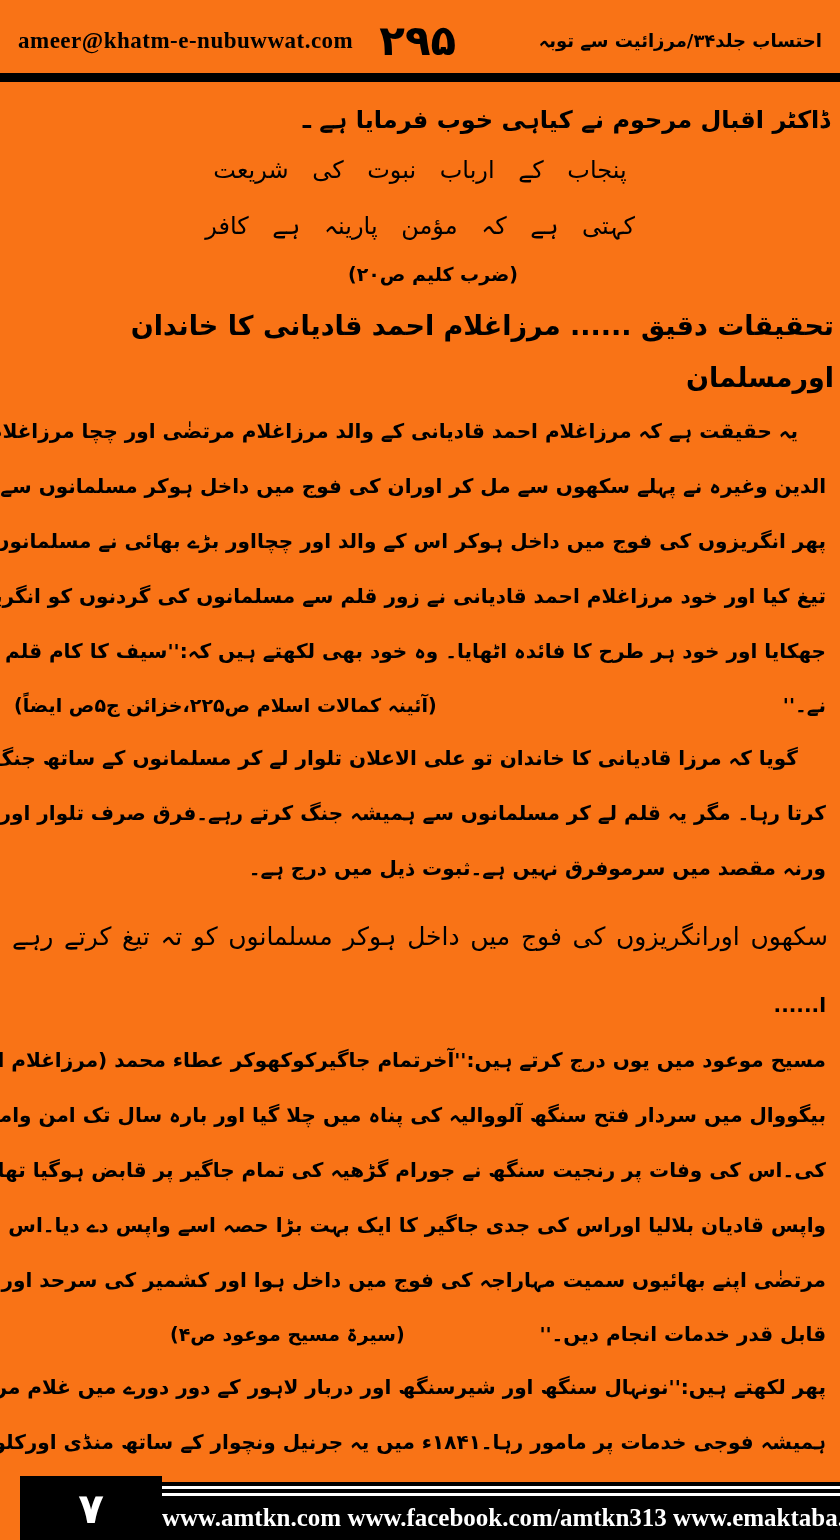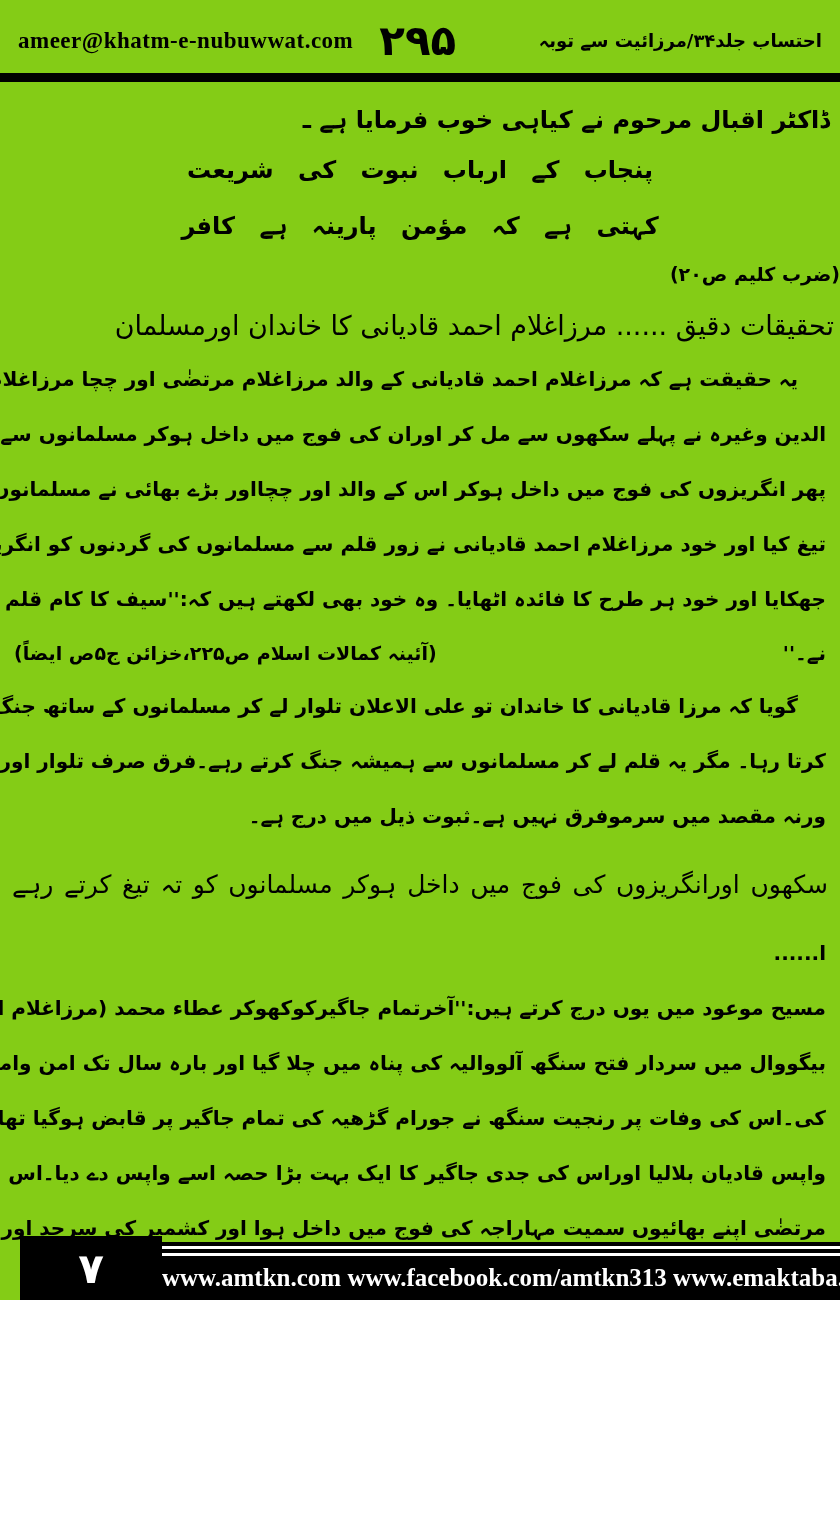--- a/index.html
+++ b/index.html
@@ -1,31 +1,31 @@
 <!DOCTYPE html>
 <html lang="ur"><head>
 <meta charset="utf-8">
 <style>
   html,body{margin:0;padding:0;background:#fff;overflow:hidden;}
   .page{
-    position:relative;width:840px;height:1300px;background:#84cc16;color:#000;
+    position:relative;width:840px;height:1540px;background:#f97316;color:#000;
     font-family:"DejaVu Sans",sans-serif;overflow:hidden;
   }
   
   .header{display:flex;align-items:center;padding:16px 18px 4px 18px;}
   .email{font-family:"Liberation Serif",serif;font-weight:bold;font-size:23px;letter-spacing:.5px;}
   .pagenum{font-size:42px;font-weight:bold;margin-left:26px;direction:rtl;}
   .booktitle{margin-left:auto;direction:rtl;font-weight:bold;font-size:18px;}
   .divider{height:9px;background:#000;margin-top:4px;}
   
   .intro{direction:rtl;font-size:24px;font-weight:bold;padding:16px 10px 0 0;line-height:44px;}
-  .verse{direction:rtl;text-align:center;font-size:24px;font-weight:bold;word-spacing:16px;line-height:56px;}
-  .verse-cite{direction:rtl;text-align:right;font-size:19px;font-weight:bold;padding-left:26px;line-height:40px;}
+  .verse{direction:rtl;text-align:center;font-size:24px;font-weight:normal;word-spacing:16px;line-height:56px;}
+  .verse-cite{direction:rtl;text-align:center;font-size:19px;font-weight:bold;padding-left:26px;line-height:40px;}
   
-  .section-heading{direction:rtl;text-align:right;font-size:27px;font-weight:normal;padding:6px 6px 0 0;line-height:52px;}
+  .section-heading{direction:rtl;text-align:right;font-size:27px;font-weight:bold;padding:6px 6px 0 0;line-height:52px;}
   .subheading{direction:rtl;font-size:25px;font-weight:normal;text-align:justify;text-align-last:justify;padding:8px 12px;line-height:66px;}
   
   .body-line{direction:rtl;font-size:20px;font-weight:bold;line-height:55px;
              text-align:justify;text-align-last:justify;padding:0 14px;white-space:nowrap;}
   .body-line.lastline{text-align:left;text-align-last:right;}
   .indent1{padding-right:42px;}
   .cite-row{direction:rtl;display:flex;justify-content:space-between;align-items:baseline;
             padding:0 14px;line-height:52px;}
   .cite-row .q{font-size:20px;font-weight:bold;}
   .cite-row .c{font-size:19px;font-weight:bold;}

